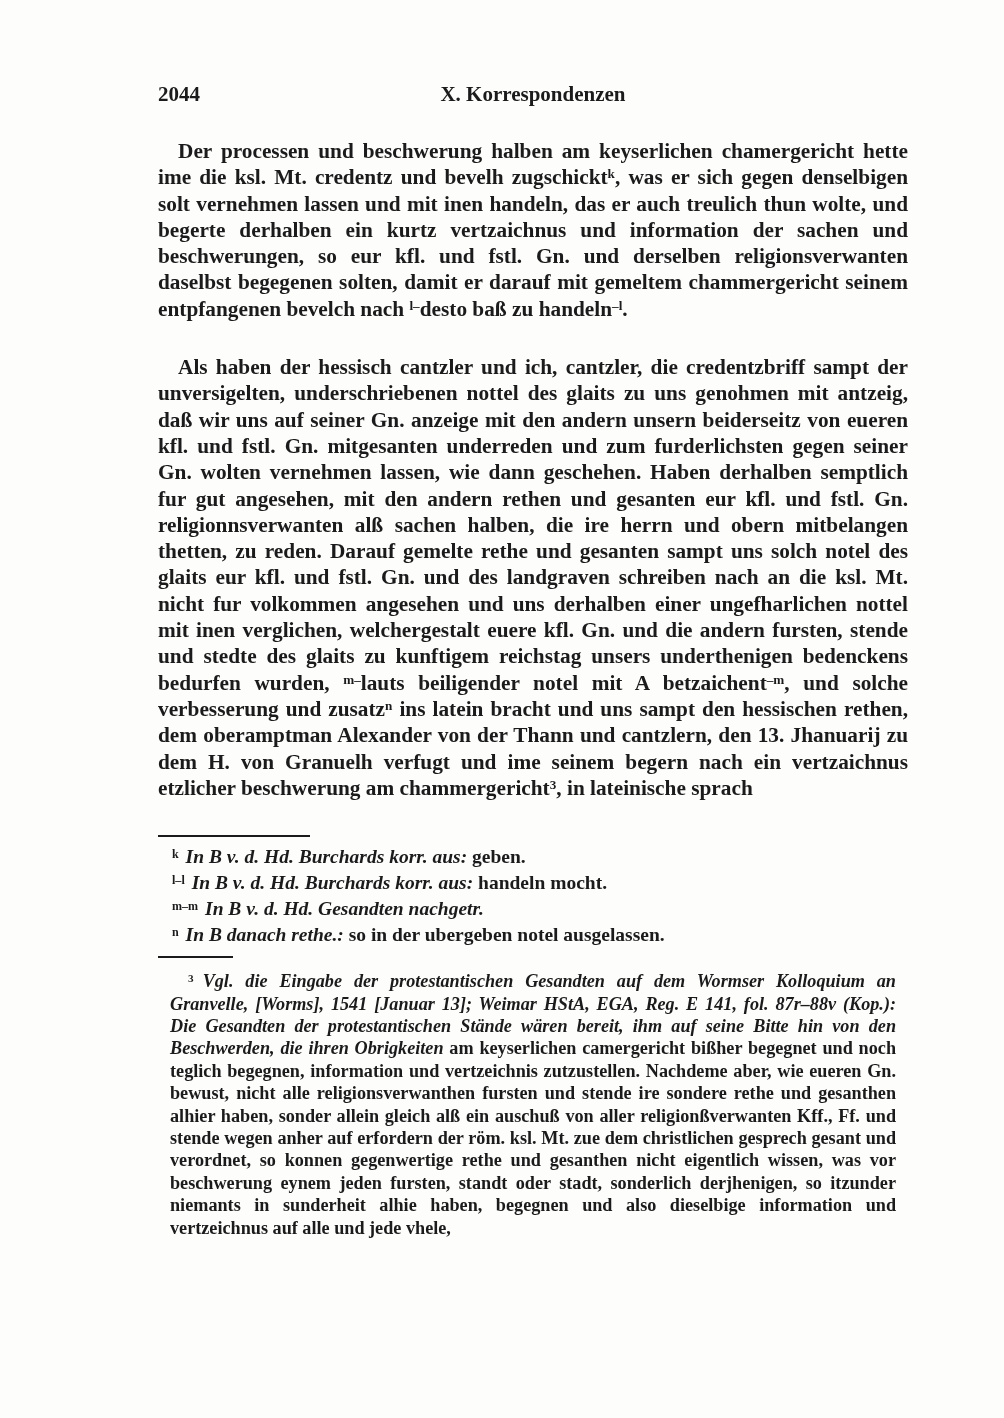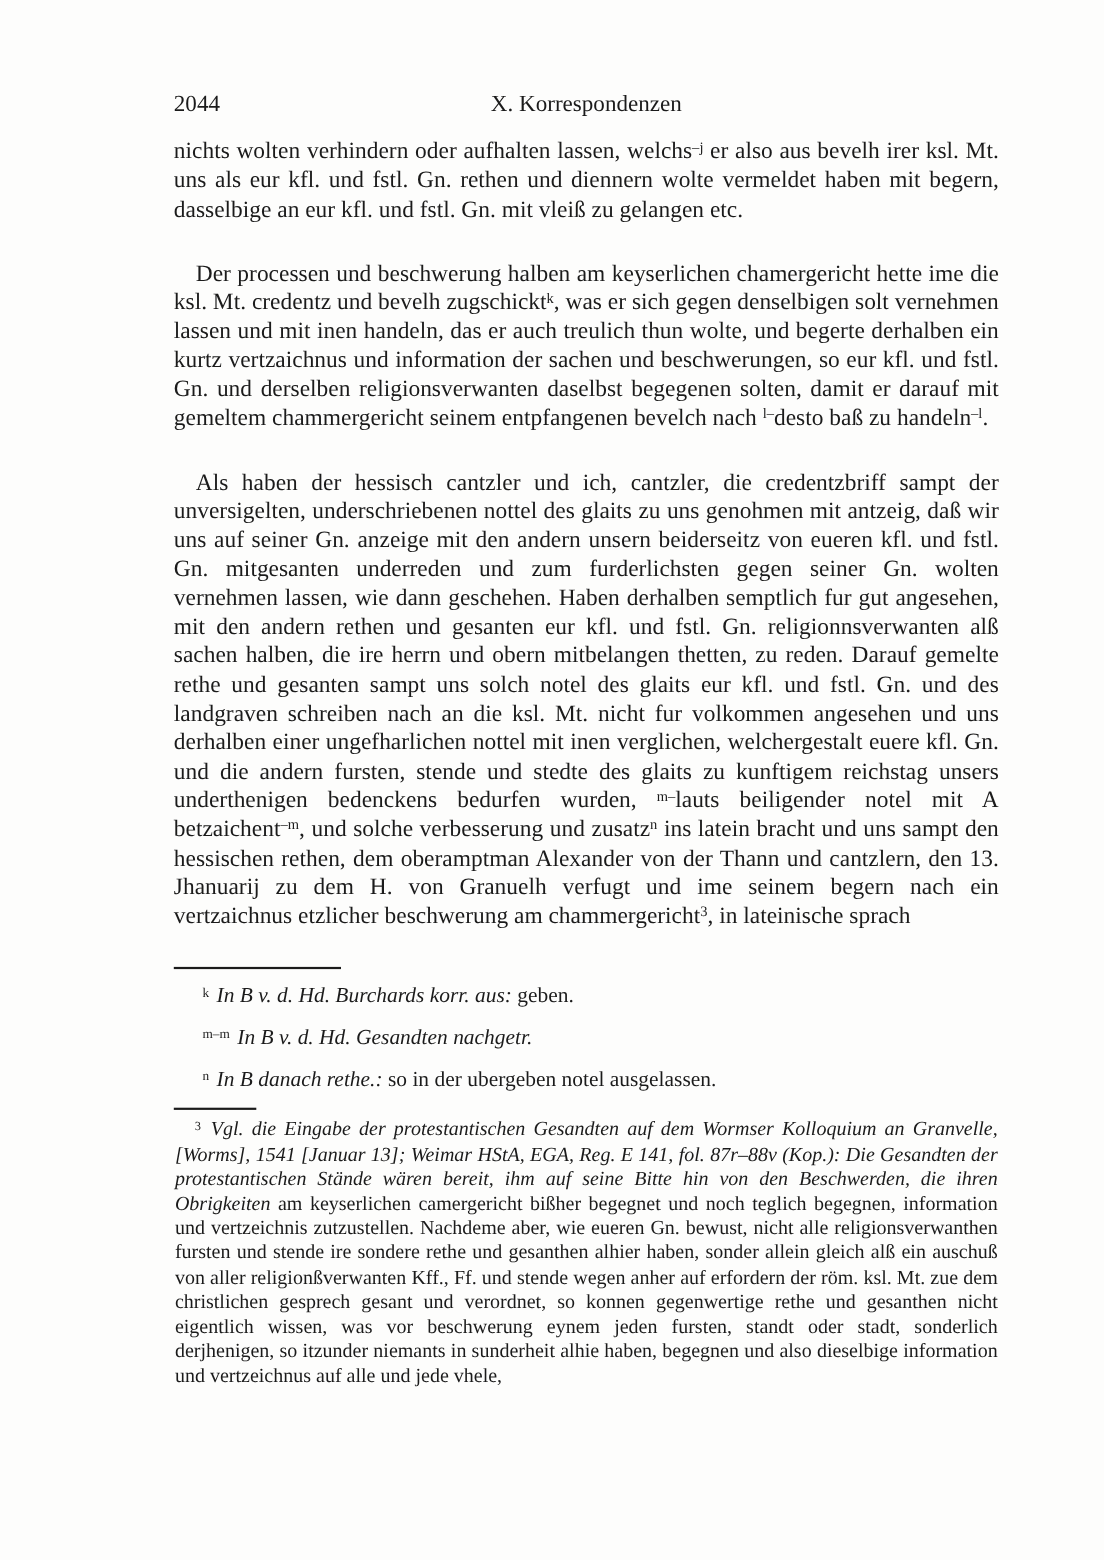--- a/index.html
+++ b/index.html
@@ -13,20 +13,21 @@
     width: 1004px;
     height: 1418px;
     background: #fdfdfc;
     overflow: hidden;
   }
   .content {
     position: absolute;
     left: 158px;
     top: 82px;
     width: 750px;
+    font-weight: bold;
   }
   .running-header {
     position: relative;
     font-size: 21px;
     line-height: 24px;
     height: 24px;
   }
   .pagenum { position: absolute; left: 0; top: 0; }
   .chapter { position: absolute; left: 50%; top: 0; transform: translateX(-50%); white-space: nowrap; }
 
@@ -55,59 +56,59 @@
     margin: 0;
   }
   .rule-apparatus { width: 152px; margin-top: 34px; margin-bottom: 7px; }
   .rule-footnote  { width: 75px;  margin-top: 8px;  margin-bottom: 6px; }
 
   .apparatus {
     font-size: 19.5px;
     line-height: 26px;
   }
   .app-line {
-    margin: 12px;
+    margin: 0;
     text-indent: 14px;
   }
   .app-line .vmark { margin-right: 2px; }
 
   .footnote {
     font-size: 18.2px;
     line-height: 22.4px;
   }
   .fn-text {
-    margin: 1px;
+    margin: 12px;
     text-align: justify;
     text-indent: 18px;
   }
   .fn-mark { margin-right: 9px; }
 
   .it { font-style: italic; }
 </style>
 </head>
 <body>
 
 <div class="page">
   <div class="content">
 
     <div class="running-header">
       <span class="pagenum">2044</span>
       <span class="chapter">X. Korrespondenzen</span>
     </div>
 
     <div class="maintext">
-        <p class="para">nichts wolten verhindern oder aufhalten lassen, welchs<sup class="vmark">–j</sup> er also aus bevelh irer ksl. Mt. uns als eur kfl. und fstl. Gn. rethen und diennern wolte vermeldet haben mit begern, dasselbige an eur kfl. und fstl. Gn. mit vleiß zu gelangen etc.</p>
         <p class="para indent">Der processen und beschwerung halben am keyserlichen chamergericht hette ime die ksl. Mt. credentz und bevelh zugschickt<sup class="vmark">k</sup>, was er sich gegen denselbigen solt vernehmen lassen und mit inen handeln, das er auch treulich thun wolte, und begerte derhalben ein kurtz vertzaichnus und information der sachen und beschwerungen, so eur kfl. und fstl. Gn. und derselben religionsverwanten daselbst begegenen solten, damit er darauf mit gemeltem chammergericht seinem entpfangenen bevelch nach <sup class="vmark">l–</sup>desto baß zu handeln<sup class="vmark">–l</sup>.</p>
         <p class="para indent">Als haben der hessisch cantzler und ich, cantzler, die credentzbriff sampt der unversigelten, underschriebenen nottel des glaits zu uns genohmen mit antzeig, daß wir uns auf seiner Gn. anzeige mit den andern unsern beiderseitz von eueren kfl. und fstl. Gn. mitgesanten underreden und zum furderlichsten gegen seiner Gn. wolten vernehmen lassen, wie dann geschehen. Haben derhalben semptlich fur gut angesehen, mit den andern rethen und gesanten eur kfl. und fstl. Gn. religionnsverwanten alß sachen halben, die ire herrn und obern mitbelangen thetten, zu reden. Darauf gemelte rethe und gesanten sampt uns solch notel des glaits eur kfl. und fstl. Gn. und des landgraven schreiben nach an die ksl. Mt. nicht fur volkommen angesehen und uns derhalben einer ungefharlichen nottel mit inen verglichen, welchergestalt euere kfl. Gn. und die andern fursten, stende und stedte des glaits zu kunftigem reichstag unsers underthenigen bedenckens bedurfen wurden, <sup class="vmark">m–</sup>lauts beiligender notel mit A betzaichent<sup class="vmark">–m</sup>, und solche verbesserung und zusatz<sup class="vmark">n</sup> ins latein bracht und uns sampt den hessischen rethen, dem oberamptman Alexander von der Thann und cantzlern, den 13. Jhanuarij zu dem H. von Granuelh verfugt und ime seinem begern nach ein vertzaichnus etzlicher beschwerung am chammergericht<sup class="vmark">3</sup>, in lateinische sprach</p>
       </div>
 
     <hr class="rule rule-apparatus">
 
     <div class="apparatus">
         <p class="app-line"><sup class="vmark">k</sup> <span class="it">In B v. d. Hd. Burchards korr. aus:</span> geben.</p>
+        <p class="app-line"><sup class="vmark">l–l</sup> <span class="it">In B v. d. Hd. Burchards korr. aus:</span> handeln mocht.</p>
         <p class="app-line"><sup class="vmark">m–m</sup> <span class="it">In B v. d. Hd. Gesandten nachgetr.</span></p>
         <p class="app-line"><sup class="vmark">n</sup> <span class="it">In B danach rethe.:</span> so in der ubergeben notel ausgelassen.</p>
       </div>
 
     <hr class="rule rule-footnote">
 
     <div class="footnote">
         <p class="fn-text"><sup class="vmark fn-mark">3</sup><span class="it">Vgl. die Eingabe der protestantischen Gesandten auf dem Wormser Kolloquium an Granvelle, [Worms], 1541 [Januar 13]; Weimar HStA, EGA, Reg. E 141, fol. 87r–88v (Kop.): Die Gesandten der protestantischen Stände wären bereit, ihm auf seine Bitte hin von den Beschwerden, die ihren Obrigkeiten</span> am keyserlichen camergericht bißher begegnet und noch teglich begegnen, information und vertzeichnis zutzustellen. Nachdeme aber, wie eueren Gn. bewust, nicht alle religionsverwanthen fursten und stende ire sondere rethe und gesanthen alhier haben, sonder allein gleich alß ein auschuß von aller religionßverwanten Kff., Ff. und stende wegen anher auf erfordern der röm. ksl. Mt. zue dem christlichen gesprech gesant und verordnet, so konnen gegenwertige rethe und gesanthen nicht eigentlich wissen, was vor beschwerung eynem jeden fursten, standt oder stadt, sonderlich derjhenigen, so itzunder niemants in sunderheit alhie haben, begegnen und also dieselbige information und vertzeichnus auf alle und jede vhele,</p>
       </div>
 

